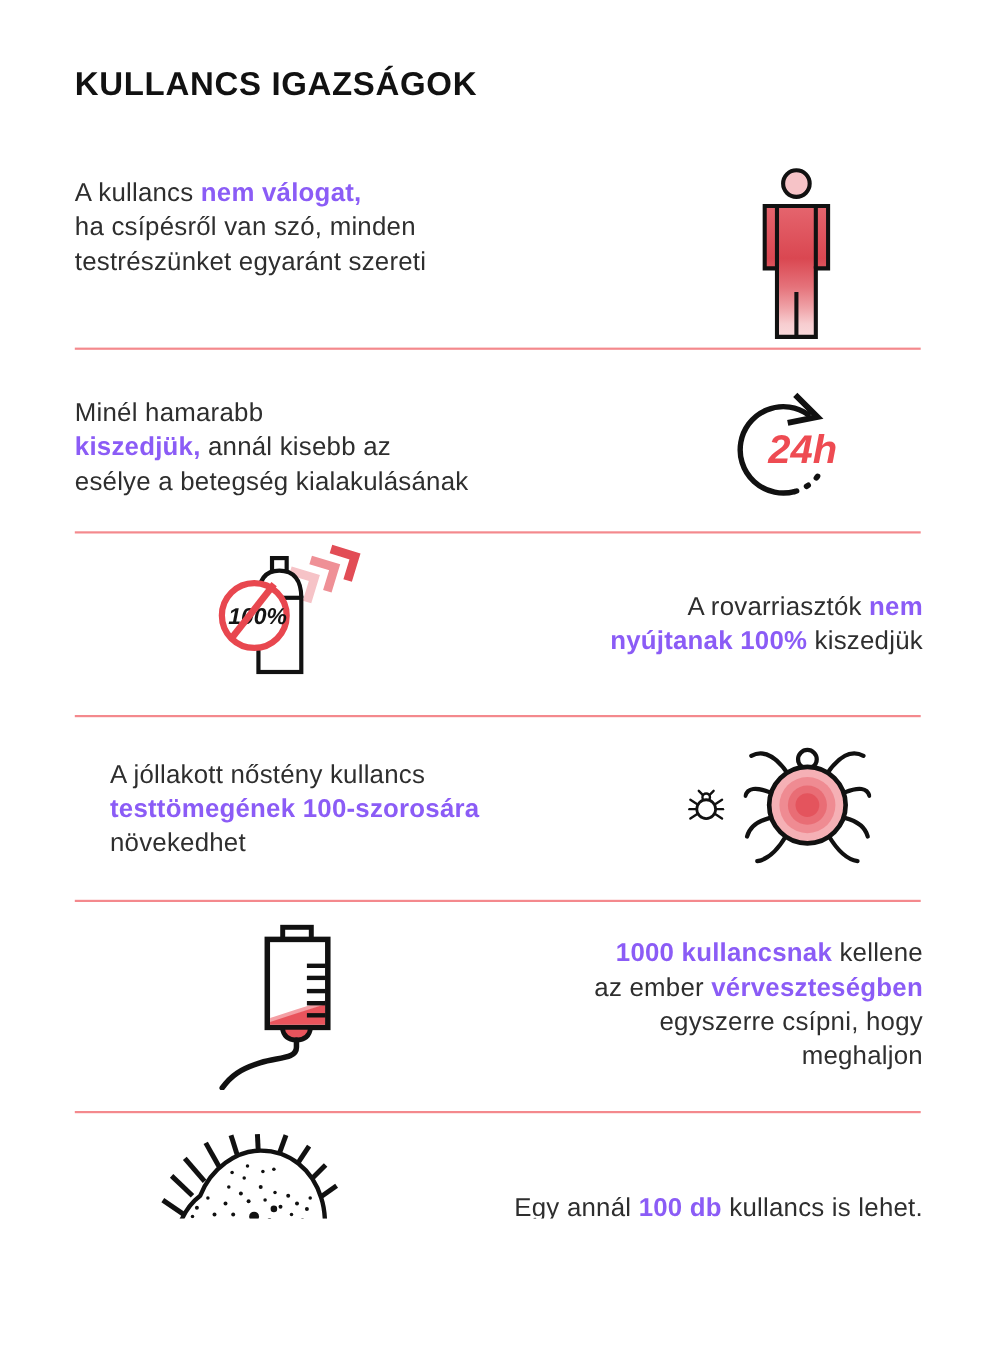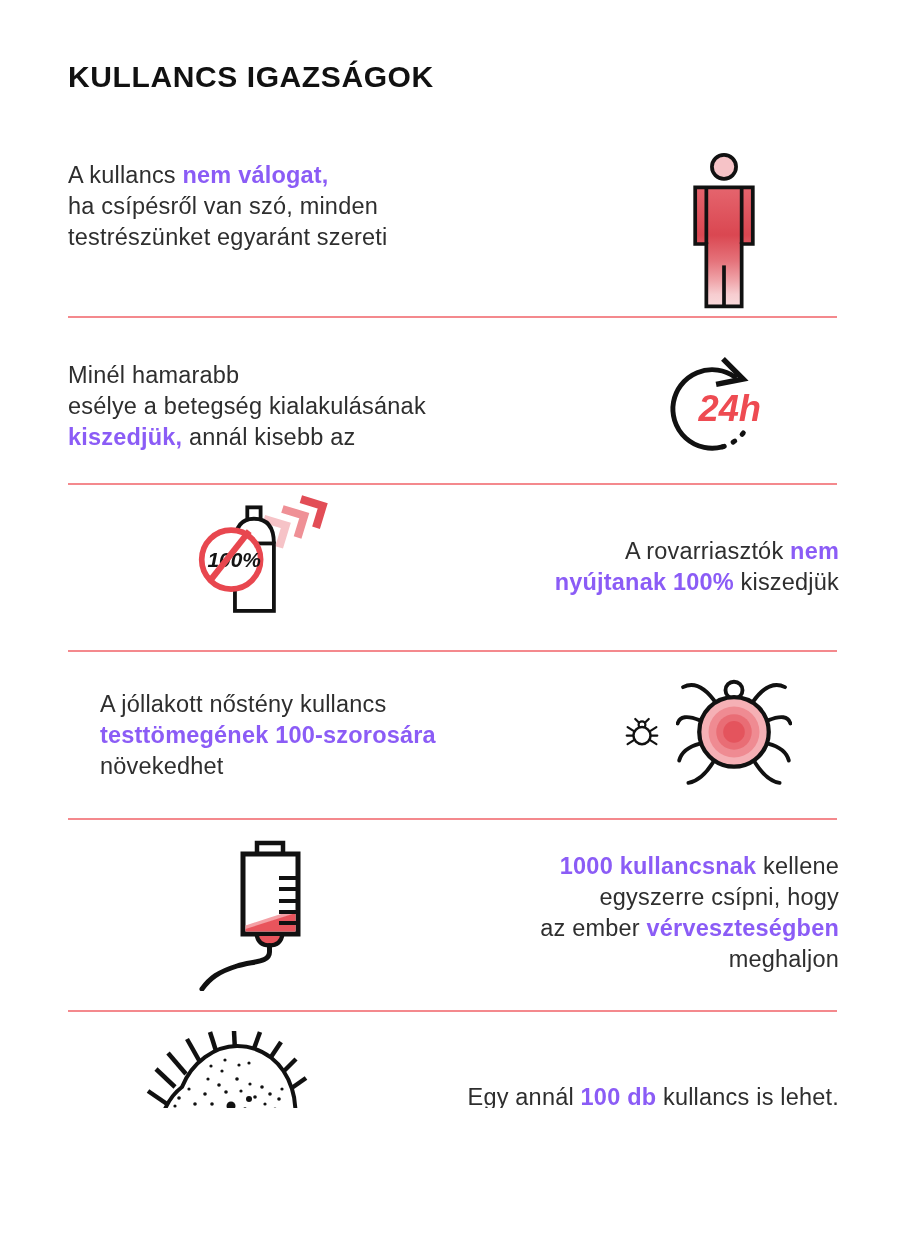--- a/index.html
+++ b/index.html
@@ -42,22 +42,22 @@
     <path d="M14 38 H76 V99 H64 V166 H26 V99 H14 Z" fill="url(#pg)" stroke="#111" stroke-width="4"></path>
     <line x1="26" y1="38" x2="26" y2="99" stroke="#111" stroke-width="4"></line>
     <line x1="64" y1="38" x2="64" y2="99" stroke="#111" stroke-width="4"></line>
     <line x1="45" y1="122" x2="45" y2="166" stroke="#111" stroke-width="4"></line>
   </svg>
 
   <div class="hr" style="top:316px;"></div>
 
   <div class="txt" style="left:68px;top:360px;">
     <div><span>Minél hamarabb</span></div>
+    <div><span class="b">kiszedjük,</span><span> annál kisebb az</span></div>
     <div><span>esélye a betegség kialakulásának</span></div>
-    <div><span class="b">kiszedjük,</span><span> annál kisebb az</span></div>
   </div>
 
   <svg class="ic" style="left:663px;top:353px;" width="118" height="108" viewBox="0 0 120 110">
     <path d="M 72.9 24.2 A 40 40 0 1 0 60.4 95.6" fill="none" stroke="#111" stroke-width="5" stroke-linecap="round"></path>
     <path d="M 60.4 95.6 A 40 40 0 0 0 86.3 73.9" fill="none" stroke="#111" stroke-width="5" stroke-linecap="round" stroke-dasharray="2 10"></path>
     <path d="M 61 6 L 81.5 26.5 L 54 32" fill="none" stroke="#111" stroke-width="5.5"></path>
     <text x="36" y="69" font-size="37" font-style="italic" font-weight="800" fill="#ee4b52">24h</text>
   </svg>
 
   <div class="hr" style="top:483px;"></div>
@@ -135,22 +135,22 @@
       <line x1="89" y1="70" x2="106" y2="70"></line>
         <line x1="89" y1="81" x2="106" y2="81"></line>
       <line x1="89" y1="92" x2="106" y2="92"></line>
     </g>
     <path d="M 66.5 103 Q 68 114.5 79.5 114.5 Q 91 114.5 92.5 103 Z" fill="#e9545c" stroke="#111" stroke-width="4.2"></path>
     <path d="M 79.5 114.5 L 79.5 121 C 79.5 132 62 130 47 135 C 28 141 20 147 12 158" fill="none" stroke="#111" stroke-width="5" stroke-linecap="round"></path>
   </svg>
 
   <div class="txt right" style="right:61px;top:851px;">
     <div><span class="b">1000 kullancsnak</span><span> kellene</span></div>
+    <div><span>az ember </span><span class="b">vérveszteségben</span></div>
     <div><span>egyszerre csípni, hogy</span></div>
-    <div><span>az ember </span><span class="b">vérveszteségben</span></div>
     <div><span>meghaljon</span></div>
   </div>
 
   <div class="hr" style="top:1010px;"></div>
 
   <svg class="ic" style="left:145px;top:1030px;" width="215" height="125" viewBox="0 0 215 125">
     <g stroke="#111" stroke-width="4.5">
       <line x1="22" y1="74" x2="3" y2="61"></line>
         <line x1="30" y1="57" x2="11" y2="39"></line>
       <line x1="41" y1="44" x2="23" y2="23"></line>

